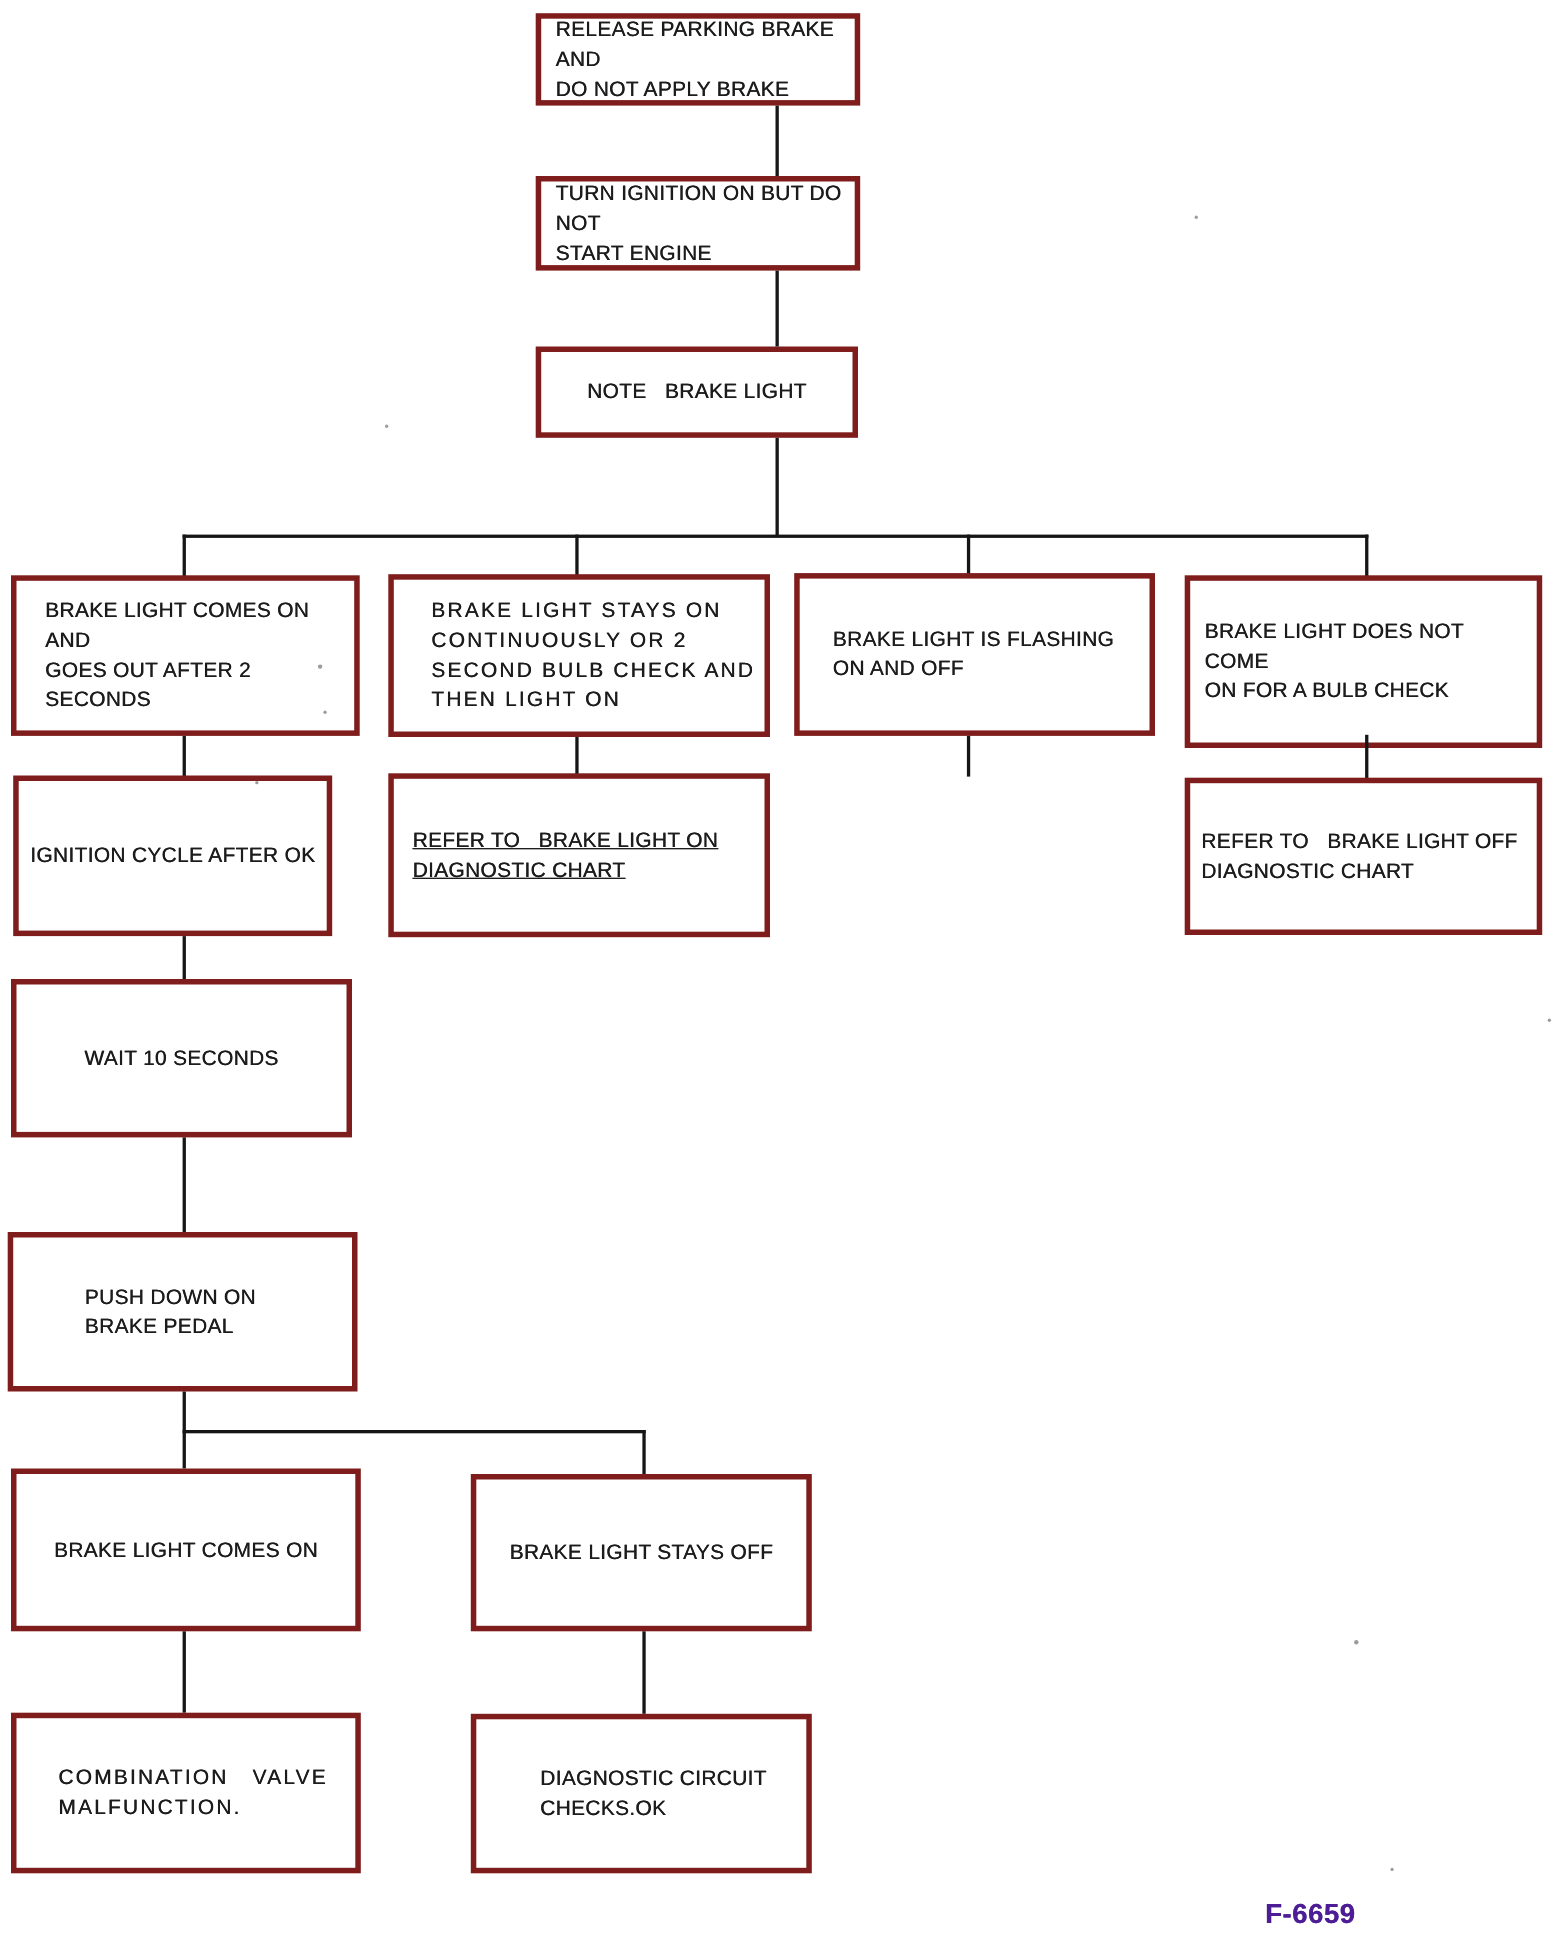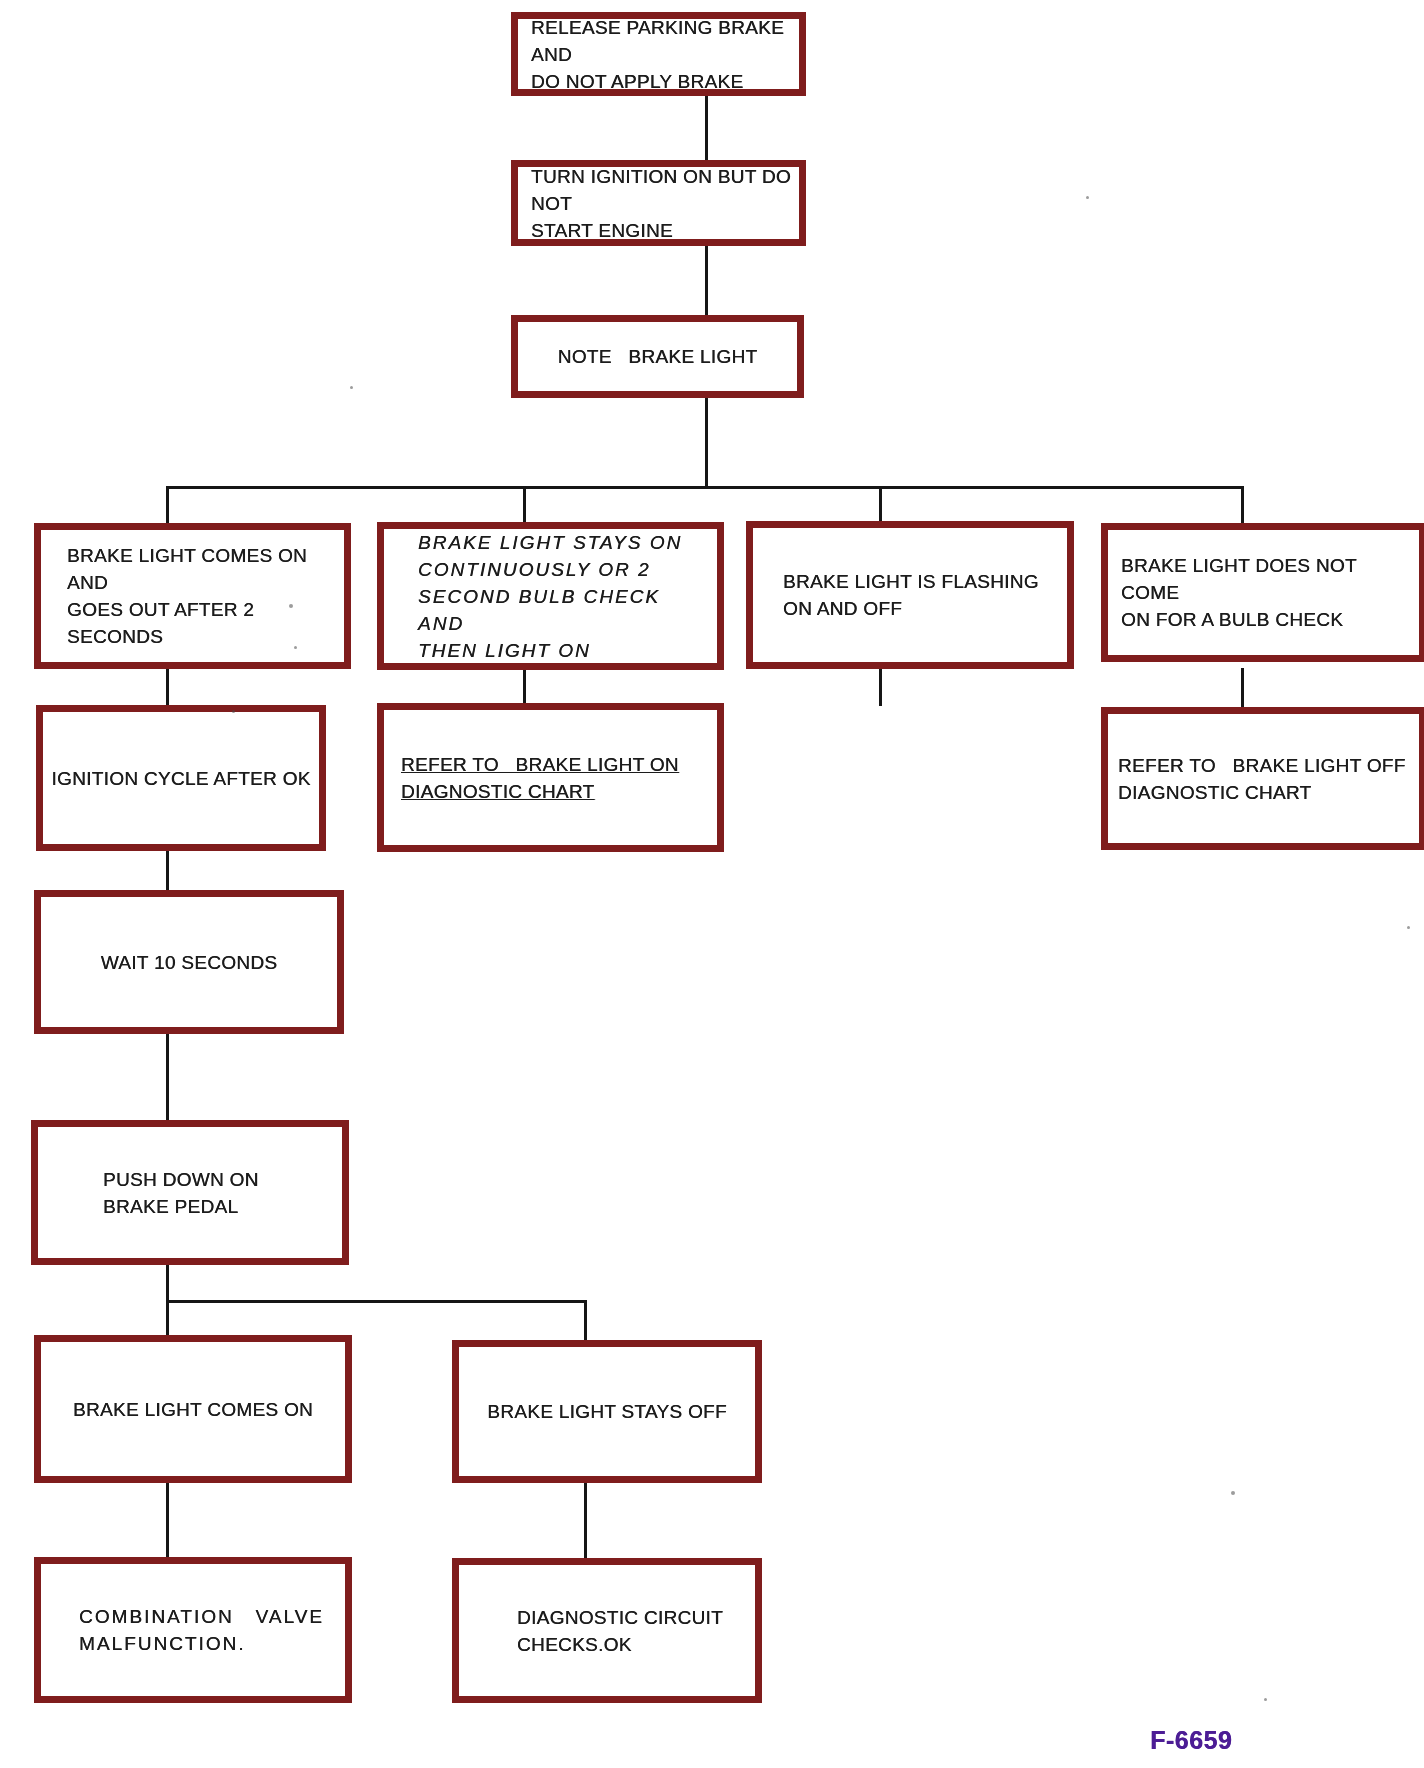--- a/index.html
+++ b/index.html
@@ -8,30 +8,29 @@
     width: 1424px;
     height: 1768px;
     background: #ffffff;
     font-family: "Liberation Sans", "DejaVu Sans", sans-serif;
     color: #1b1b1b;
     overflow: hidden;
   }
   .node {
     position: absolute;
     box-sizing: border-box;
-    border: 7px solid #7f1d1d;
+    border: 5px solid #7f1d1d;
     display: flex;
     align-items: center;
     font-size: 19px;
     line-height: 27px;
     letter-spacing: 0.3px;
     white-space: pre-line;
     color: #1c1c1c;
     text-shadow: 0.35px 0 0 currentColor;
-    margin-left: 24px;
   }
   .node.center { justify-content: center; text-align: center; }
   .vline, .hline { position: absolute; background: #161616; }
   .vline { width: 3px; }
   .hline { height: 3px; }
   .artifact { position: absolute; background: #4a4a4a; border-radius: 50%; opacity: 0.55; }
   #figure-label {
     position: absolute;
     left: 1150px;
     top: 1726px;
@@ -63,29 +62,29 @@
 
   <div class="hline" style="left:166px; top:486px; width:1078px;"></div>
   <div class="vline" style="left:166px;  top:486px; height:38px;"></div>
   <div class="vline" style="left:523px;  top:486px; height:38px;"></div>
   <div class="vline" style="left:879px;  top:486px; height:36px;"></div>
   <div class="vline" style="left:1241px; top:486px; height:38px;"></div>
 
   <div class="node" style="left:10px; top:523px; width:317px; height:146px; padding-left:26px; padding-right:6px;">BRAKE LIGHT COMES ON AND
 GOES OUT AFTER 2 SECONDS</div>
 
-  <div class="node ls2" style="left:353px; top:522px; width:347px; height:148px; padding-left:34px; padding-right:6px;font-style:italic;">BRAKE LIGHT STAYS ON
+  <div class="node ls2" style="left:353px; top:522px; width:347px; height:148px; padding-left:34px; padding-right:6px;">BRAKE LIGHT STAYS ON
 CONTINUOUSLY OR 2
 SECOND BULB CHECK AND
 THEN LIGHT ON</div>
 
   <div class="node" style="left:722px; top:521px; width:328px; height:148px; padding-left:30px; padding-right:6px;">BRAKE LIGHT IS FLASHING
 ON AND OFF</div>
 
-  <div class="node" style="left:1077px; top:523px; width:325px; height:139px; padding-left:13px; padding-right:6px;">BRAKE LIGHT DOES NOT COME
+  <div class="node" style="left:1077px; top:523px; width:325px; height:157px; padding-left:13px; padding-right:6px;">BRAKE LIGHT DOES NOT COME
 ON FOR A BULB CHECK</div>
 
   <div class="vline" style="left:166px;  top:669px; height:37px;"></div>
   <div class="vline" style="left:523px;  top:670px; height:34px;"></div>
   <div class="vline" style="left:879px;  top:669px; height:37px;"></div>
   <div class="vline" style="left:1241px; top:668px; height:40px;"></div>
 
   <div class="node center" style="left:12px; top:705px; width:290px; height:146px;">IGNITION CYCLE AFTER OK</div>
 
   <div class="node" style="left:353px; top:703px; width:347px; height:149px; padding-left:17px; padding-right:6px;text-decoration:underline;">REFER TO&nbsp;&nbsp; BRAKE LIGHT ON

